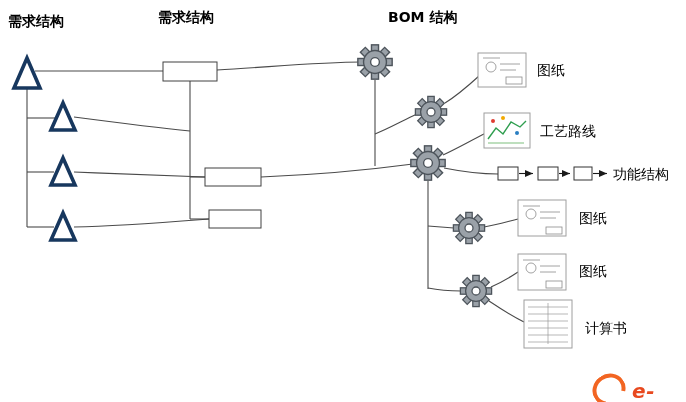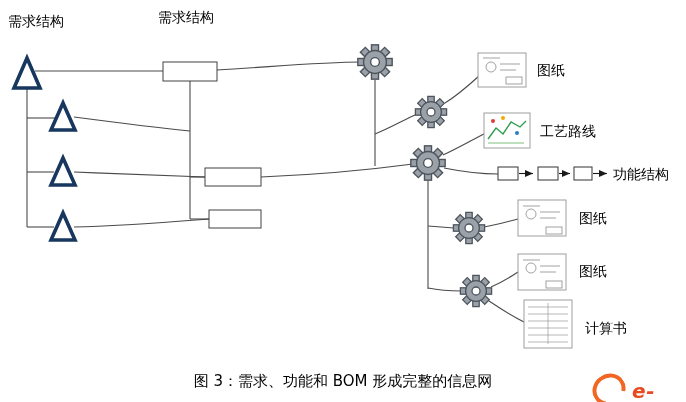--- a/index.html
+++ b/index.html
@@ -2,21 +2,21 @@
 <html><head>
 <meta charset="utf-8">
 <style>
   html,body{margin:0;padding:0;background:#ffffff;}
   .stage{
     position:relative;width:686px;height:402px;background:#ffffff;
     overflow:hidden;font-family:"DejaVu Sans","Liberation Sans",sans-serif;
   }
   svg.layer{position:absolute;left:0;top:0;width:686px;height:402px;}
   .lbl{position:absolute;color:#000;font-size:14px;line-height:17px;white-space:nowrap;}
-  .hdr{font-weight:400;}
+  .hdr{font-weight:700;}
   .caption{
     position:absolute;left:0;top:372px;width:686px;text-align:center;
     font-size:15px;color:#000;
   }
   .logo{position:absolute;left:592px;top:370px;width:94px;height:46px;text-align:center;}
   .logo-ring{
     box-sizing:border-box;position:absolute;left:0;top:4px;width:34px;height:31px;
     border:4px solid #f26522;border-radius:50%;border-bottom-color:transparent;
     transform:rotate(-35deg);
   }
@@ -169,28 +169,28 @@
           <path d="M528,335 L568,335"></path>
           <path d="M528,342 L568,342"></path>
           <path d="M548,303 L548,344"></path>
         </g>
       </g>
     </g>
   </svg>
 
   <div class="lbl hdr" style="left:8px;top:13px">需求结构</div>
   <div class="lbl hdr" style="left:158px;top:9px">需求结构</div>
+  <div class="lbl hdr" style="left:388px;top:9px">BOM 结构</div>
 
   <div class="lbl" style="left:537px;top:62px">图纸</div>
   <div class="lbl" style="left:540px;top:123px">工艺路线</div>
   <div class="lbl" style="left:613px;top:166px">功能结构</div>
   <div class="lbl" style="left:579px;top:210px">图纸</div>
   <div class="lbl" style="left:579px;top:263px">图纸</div>
   <div class="lbl" style="left:585px;top:320px">计算书</div>
 
-  <div class="caption">图 3：需求、功能和 BOM 形成完整的信息网</div>
 
   <div class="logo">
     <span class="logo-ring"></span>
     <span class="logo-text">e-works</span>
   </div>
 
 </div>
 
 </body></html>

